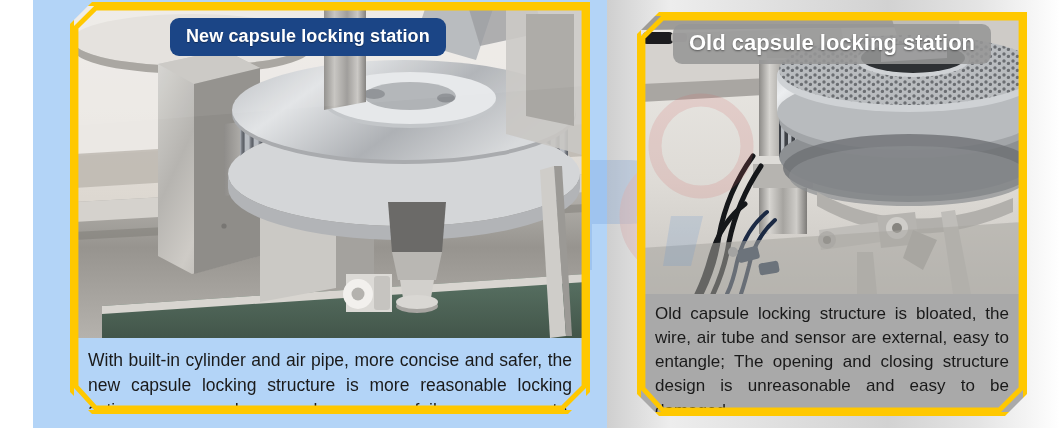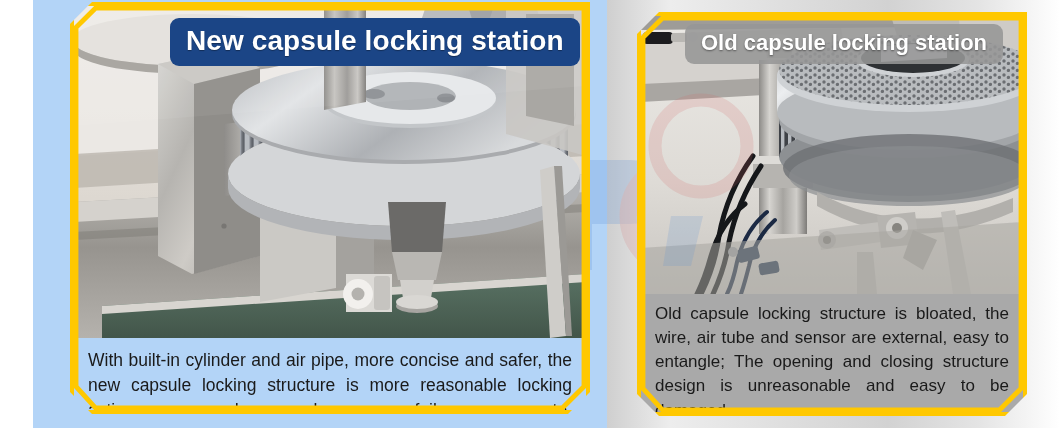--- a/index.html
+++ b/index.html
@@ -70,26 +70,26 @@
     font-weight:bold;
     color:#ffffff;
     white-space:nowrap;
     line-height:1;
   }
   .badge-new {
     left:96px; top:12px;
     background:#1b4586;
     border-radius:9px;
     padding:9px 16px 11px 16px;
-    font-size:28px;
+    font-size:18px;
     letter-spacing:.1px;
     text-shadow:0 1px 1px rgba(0,0,0,.35);
   }
   .badge-old {
-    left:44px; top:8px;
+    left:32px; top:8px;
     background:rgba(150,150,150,.88);
     border-radius:9px;
     padding:8px 16px 10px 16px;
     font-size:22px;
     text-shadow:0 1px 2px rgba(0,0,0,.45);
   }
 
   
   .caption {
     flex:1 1 auto;

